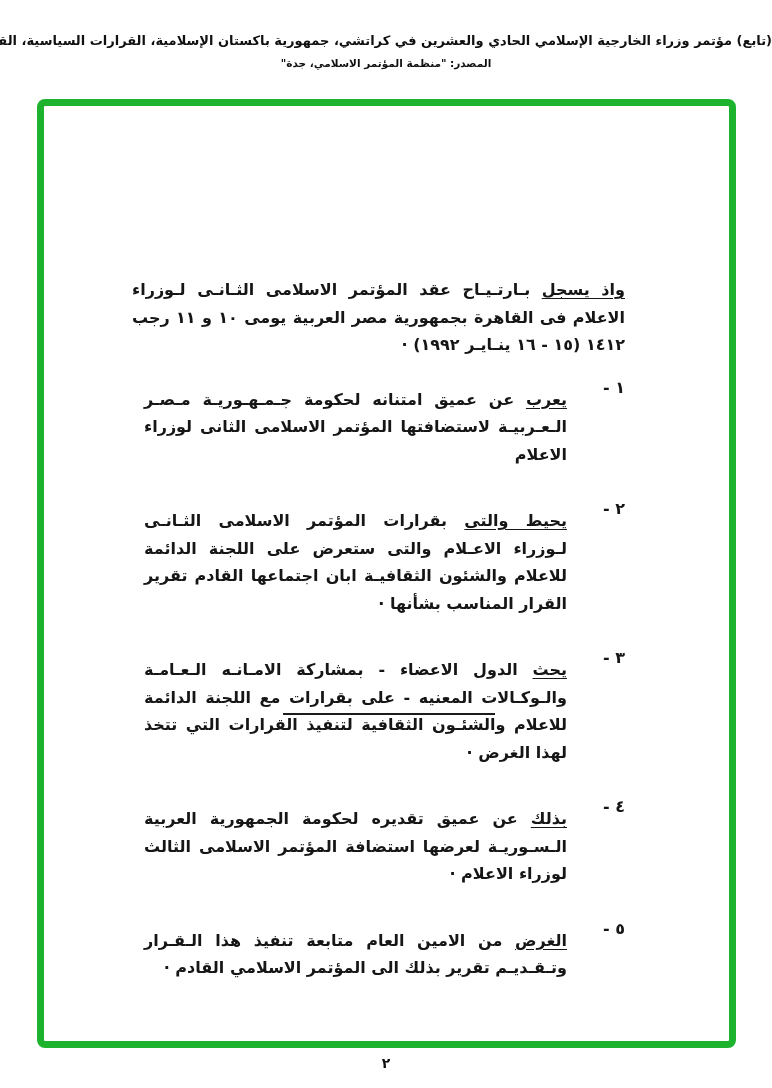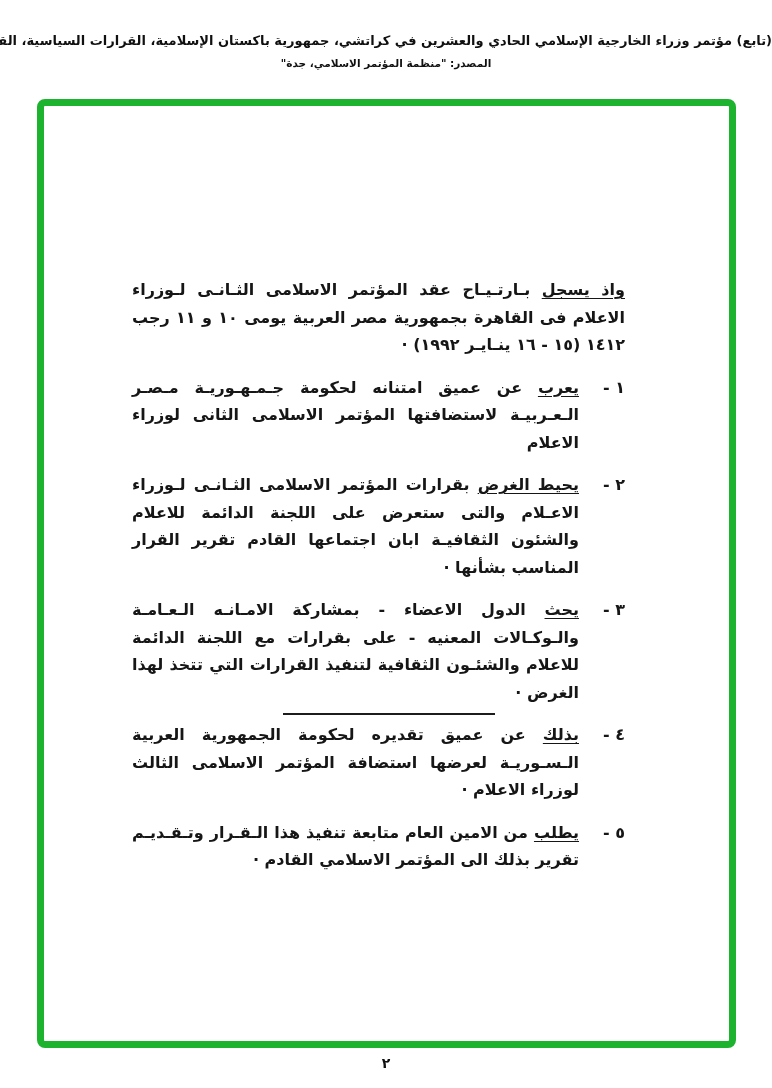--- a/index.html
+++ b/index.html
@@ -22,21 +22,21 @@
     background:#ffffff;
   }
   .doc-body {
     position:absolute; left:88px; right:104px; top:170px;
     direction:rtl; font-size:16px; font-weight:700; color:#161616;
     line-height:27.5px; text-align:justify;
   }
   .preamble { margin:0 0 14px 0; }
   .item { display:flex; gap:10px; margin-top:15px; }
   .num { flex:0 0 36px; white-space:nowrap; }
-  .itext { margin:0; flex:1; text-align:justify; }
+  .itext { margin:12px; flex:1; text-align:justify; }
   u { text-decoration:underline; text-underline-offset:3px; }
   .divider {
     position:absolute; left:239px; top:607px; width:212px; height:2px;
     background:#1c1c1c;
   }
   .pagenum {
     position:absolute; top:1055px; left:0; right:0; text-align:center;
     font-size:14px; font-weight:700; color:#101010;
   }
 </style>
@@ -55,36 +55,36 @@
 
       <p class="preamble"><u>واذ يسجل</u> <span>بـارتـيـاح عقد المؤتمر الاسلامى الثـانـى لـوزراء الاعلام فى القاهرة بجمهورية مصر العربية يومى ١٠ و ١١ رجب ١٤١٢ (١٥ - ١٦ ينـايـر ١٩٩٢) ·</span></p>
 
       <div class="item">
         <span class="num">١ -</span>
         <p class="itext"><u>يعرب</u> <span>عن عميق امتنانه لحكومة جـمـهـوريـة مـصـر الـعـربيـة لاستضافتها المؤتمر الاسلامى الثانى لوزراء الاعلام</span></p>
       </div>
 
       <div class="item">
         <span class="num">٢ -</span>
-        <p class="itext"><u>يحيط الغرض</u> <span>بقرارات المؤتمر الاسلامى الثـانـى لـوزراء الاعـلام والتى ستعرض على اللجنة الدائمة للاعلام والشئون الثقافيـة ابان اجتماعها القادم تقرير القرار المناسب بشأنها ·</span></p>
+        <p class="itext"><u>يحيط والتى</u> <span>بقرارات المؤتمر الاسلامى الثـانـى لـوزراء الاعـلام والتى ستعرض على اللجنة الدائمة للاعلام والشئون الثقافيـة ابان اجتماعها القادم تقرير القرار المناسب بشأنها ·</span></p>
       </div>
 
       <div class="item">
         <span class="num">٣ -</span>
         <p class="itext"><u>يحث</u> <span>الدول الاعضاء - بمشاركة الامـانـه الـعـامـة والـوكـالات المعنيه - على بقرارات مع اللجنة الدائمة للاعلام والشئـون الثقافية لتنفيذ القرارات التي تتخذ لهذا الغرض ·</span></p>
       </div>
 
       <div class="item">
         <span class="num">٤ -</span>
         <p class="itext"><u>بذلك</u> <span>عن عميق تقديره لحكومة الجمهورية العربية الـسـوريـة لعرضها استضافة المؤتمر الاسلامى الثالث لوزراء الاعلام ·</span></p>
       </div>
 
       <div class="item">
         <span class="num">٥ -</span>
-        <p class="itext"><u>يطلب</u> <span>من الامين العام متابعة تنفيذ هذا الـقـرار وتـقـديـم تقرير بذلك الى المؤتمر الاسلامي القادم ·</span></p>
+        <p class="itext"><u>الغرض</u> <span>من الامين العام متابعة تنفيذ هذا الـقـرار وتـقـديـم تقرير بذلك الى المؤتمر الاسلامي القادم ·</span></p>
       </div>
 
     </div>
 
     <div class="divider"></div>
 
   </div>
 
   <div class="pagenum">٢</div>
 

